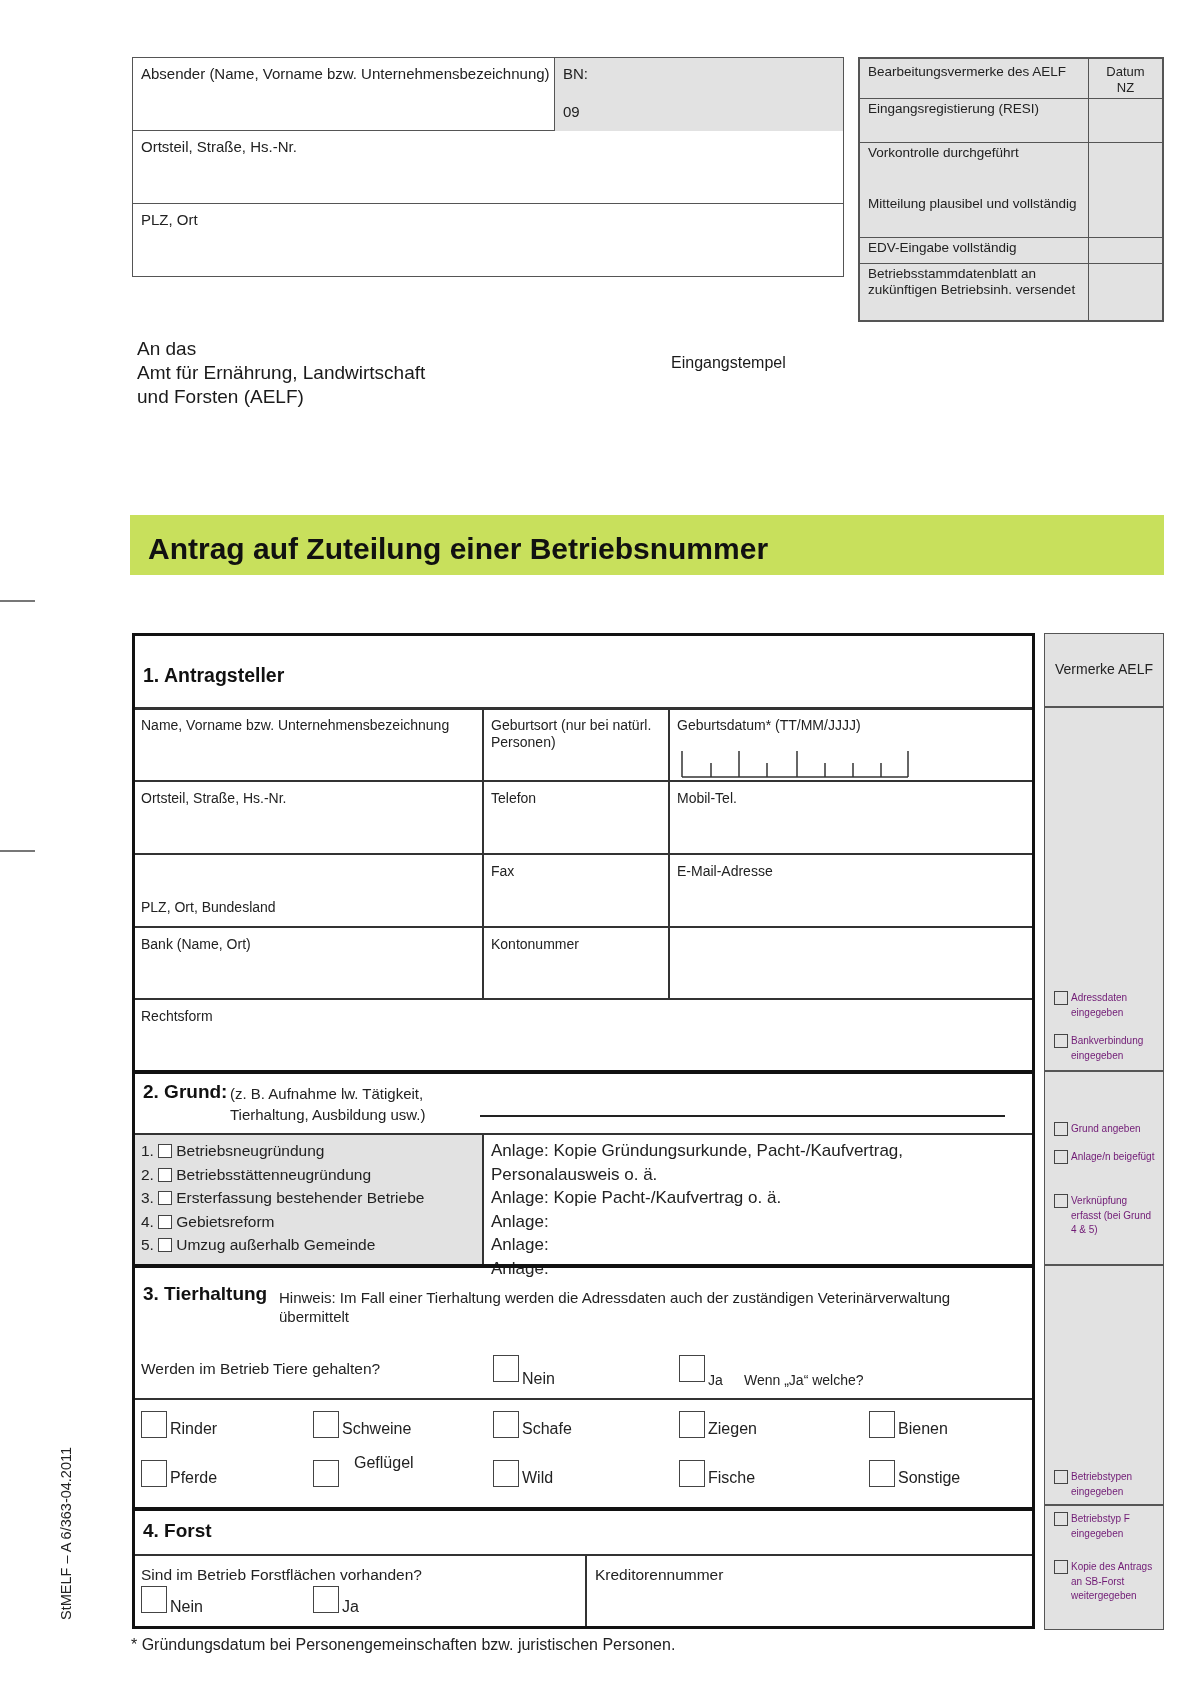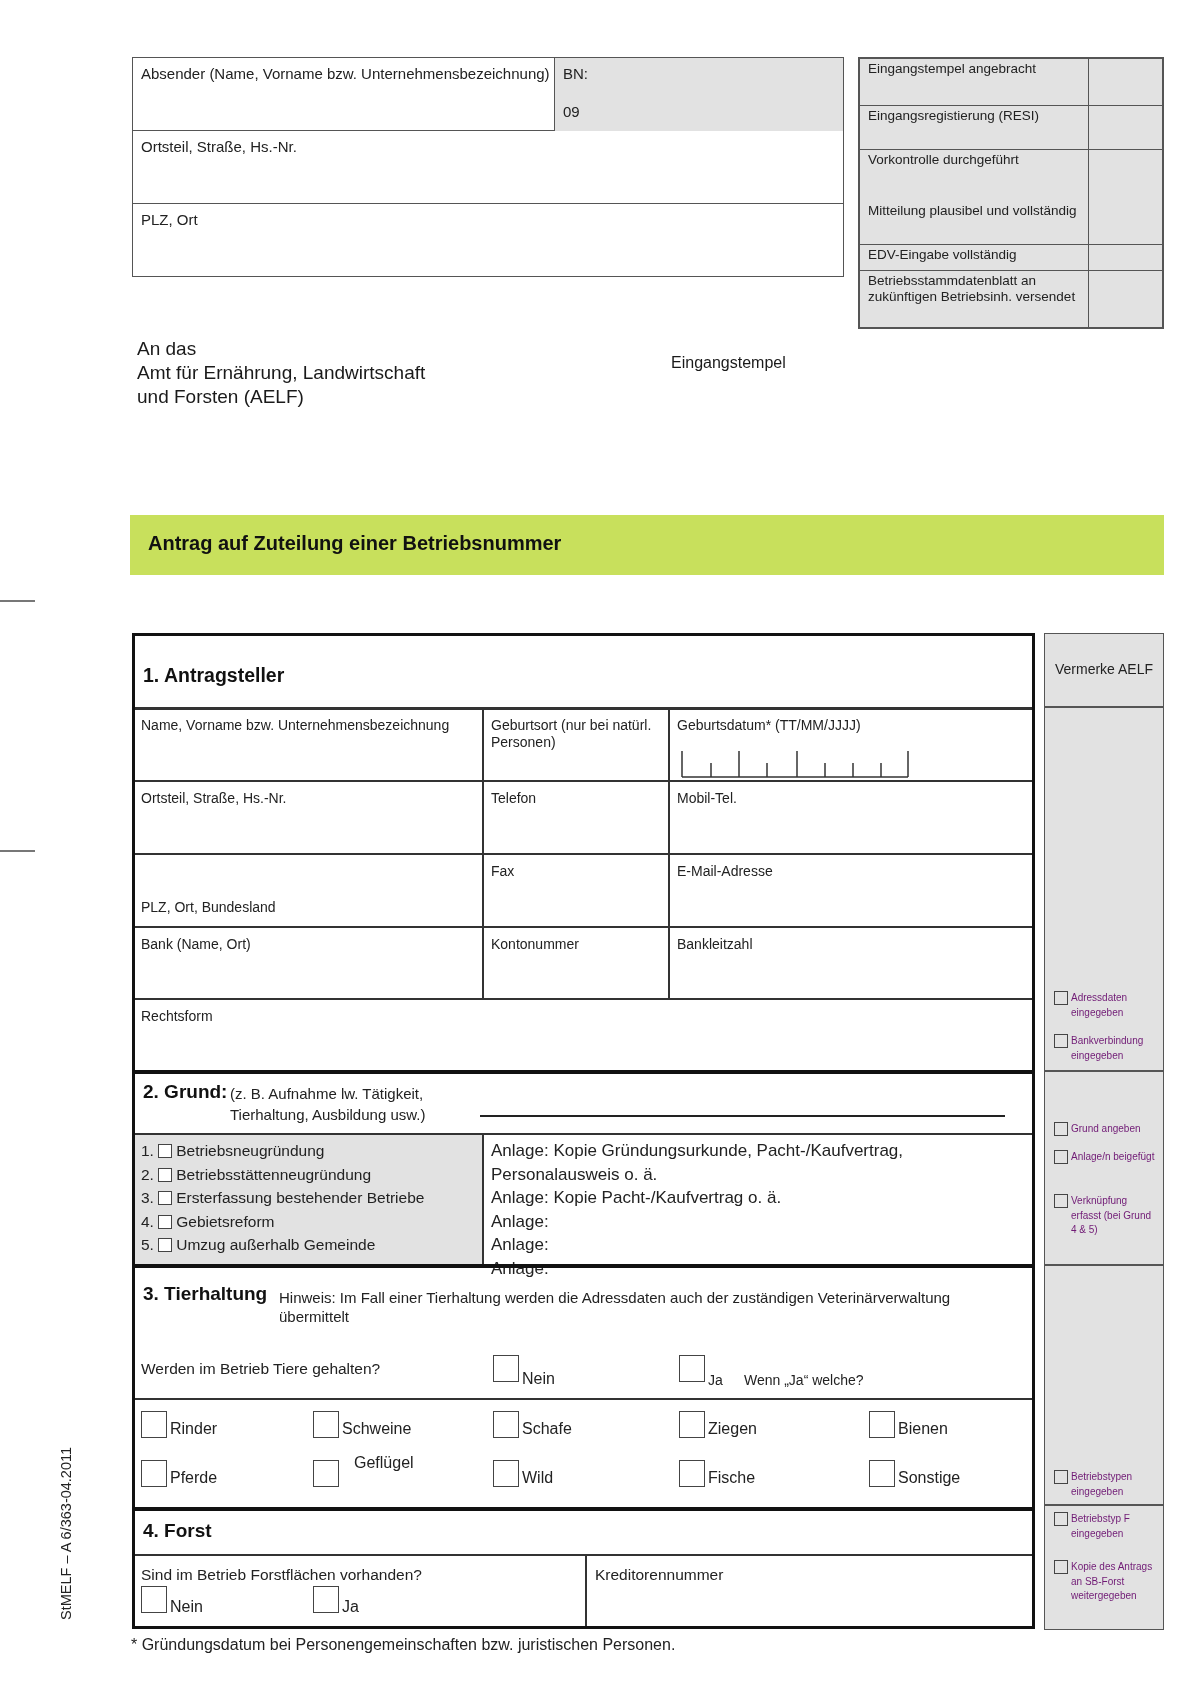--- a/index.html
+++ b/index.html
@@ -17,21 +17,21 @@
   
   .notes { left: 858px; top: 57px; width: 306px; border: 1.5px solid #555; background: #e2e2e2; }
   .notes table { border-collapse: collapse; width: 100%; }
   .notes td { border: 1.5px solid #555; font-size: 13.5px; line-height: 16px; padding: 2px 8px; vertical-align: top; color: #222; }
   .notes td.d { width: 74px; text-align: center; }
 
   .address { left: 137px; top: 337px; font-size: 19px; line-height: 24px; color: #1a1a1a; }
   .stamp-lbl { left: 671px; top: 354px; font-size: 16px; }
 
   .banner { left: 130px; top: 515px; width: 1034px; height: 60px; background: #c8e05c; }
-  .banner span { position: absolute; left: 18px; top: 17px; font-size: 20px; font-weight: bold; color: #111; }
+  .banner span { position: absolute; left: 18px; top: 17px; font-size: 30px; font-weight: bold; color: #111; }
 
   .foldmark { left: 0; width: 35px; height: 1.5px; background: #777; }
 
   
   .form { left: 132px; top: 633px; width: 903px; height: 996px; border: 3.5px solid #111; }
   .cell { position: absolute; }
   .hl { position: absolute; left: 0; right: 0; background: #333; }
   .vl { position: absolute; background: #333; }
   .sec-title { position: absolute; font-size: 19.5px; font-weight: bold; color: #111; }
   .fl { position: absolute; font-size: 14px; color: #222; line-height: 17px; }
@@ -69,23 +69,23 @@
     <span class="lbl" style="left:8px; top:7px;">Ortsteil, Straße, Hs.-Nr.</span>
   </div>
   <div class="row" style="top:146px; height:72px;">
     <span class="lbl" style="left:8px; top:7px;">PLZ, Ort</span>
   </div>
 </div>
 
 <div class="abs notes">
   <table>
     <tbody>
-    <tr style="height:47px;">
-      <td>Eingangstempel angebracht</td>
-      <td class="d"></td>
+        <tr style="height:27px;">
+      <td style="padding-top:5px;">Bearbeitungsvermerke des AELF</td>
+      <td class="d" style="padding-top:5px; font-size:13px;">Datum NZ</td>
     </tr>
     <tr style="height:44px;">
       <td>Eingangsregistierung (RESI)</td>
       <td class="d"></td>
     </tr>
     <tr style="height:95px;">
       <td>
         <div style="height:51px;">Vorkontrolle durchgeführt</div>
         <div>Mitteilung plausibel und vollständig</div>
       </td>
@@ -170,23 +170,20 @@
   <div class="cell" style="left:535px; top:219px; width:362px; height:71px;">
     <span class="fl" style="left:7px; top:8px;">E-Mail-Adresse</span>
   </div>
 
   <div class="cell" style="left:0; top:292px; width:347px; height:70px;">
     <span class="fl" style="left:6px; top:8px;">Bank (Name, Ort)</span>
   </div>
   <div class="cell" style="left:349px; top:292px; width:184px; height:70px;">
     <span class="fl" style="left:7px; top:8px;">Kontonummer</span>
   </div>
-  <div class="cell" style="left:535px; top:292px; width:362px; height:70px;">
-    <span class="fl" style="left:7px; top:8px;">Bankleitzahl</span>
-  </div>
 
   <div class="cell" style="left:0; top:364px; width:897px; height:70px;">
     <span class="fl" style="left:6px; top:8px;">Rechtsform</span>
   </div>
 
   <div class="hl" style="top:434px; height:3.5px; background:#111;"></div>
   <span class="sec-title" style="left:8px; top:445px; font-size:19px;">2. Grund:</span>
   <span class="fl" style="left:95px; top:449px; font-size:15px;">(z. B. Aufnahme lw. Tätigkeit,</span>
   <span class="fl" style="left:95px; top:470px; font-size:15px;">Tierhaltung, Ausbildung usw.)</span>
   <div class="cell" style="left:345px; top:478px; width:525px; height:3px; border-bottom:2px solid #222;"></div>

